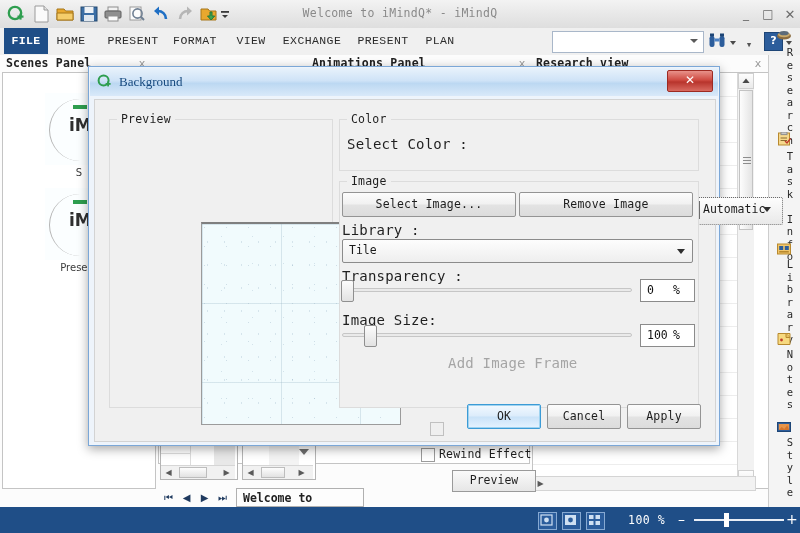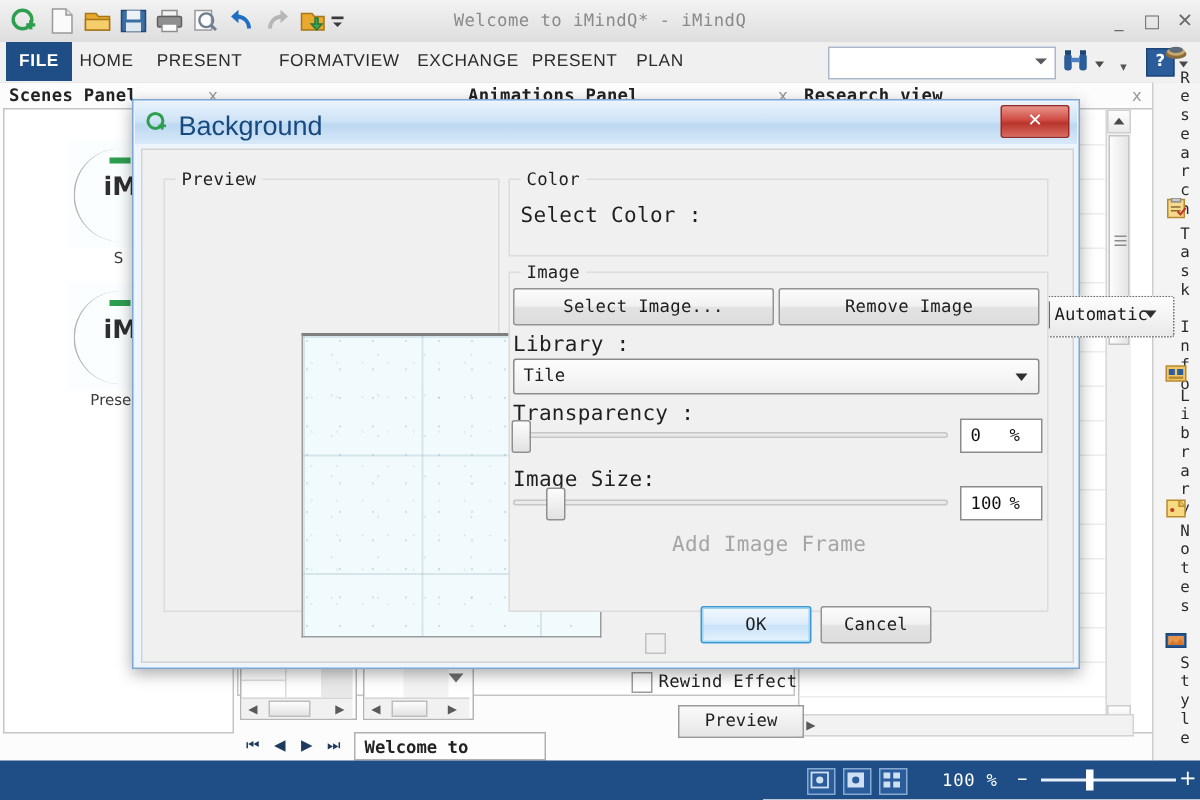--- a/index.html
+++ b/index.html
@@ -30,21 +30,21 @@
   .qicon{top:4px;width:22px;height:20px;}
   .qicon svg{display:block;}
 
   
   #ribbon{
     left:0;top:28px;width:800px;height:27px;
     background:#f0f0f0;border-bottom:1px solid #b9b9b9;
   }
   .rtab{
     top:28px;height:26px;line-height:26px;
-    font-family:Liberation Sans, sans-serif;
+    font-family:Liberation Mono, monospace;
     font-size:11.5px;color:#2b2b2b;text-align:center;letter-spacing:.4px;
   }
   .rtab.active{background:#1f4e87;color:#ffffff;font-weight:bold;}
 
   #searchbox{
     left:552px;top:31px;width:150px;height:20px;
     background:#fff;border:1px solid #a9b7c9;
   }
   #searchbox .ca{position:absolute;right:5px;top:7px;
     border-left:4px solid transparent;border-right:4px solid transparent;border-top:4px solid #5a5a5a;}
@@ -125,22 +125,22 @@
   #dialog{
     left:88px;top:66px;width:630px;height:378px;
     background:#eef4fb;border:1px solid #7ba7d7;
     box-shadow:0 3px 10px rgba(0,0,0,.35);
   }
   #dlgtitlebar{
     left:1px;top:1px;width:628px;height:28px;
     background:linear-gradient(180deg,#e8f2fb 0%,#cfe3f7 45%,#bcd8f2 55%,#d9e9f9 100%);
   }
   #dlgicon{left:8px;top:7px;width:16px;height:16px;}
-  #dlgtitle{left:30px;top:7px;font-family:Liberation Sans, sans-serif;
-            font-size:18px;color:#16497e;}
+  #dlgtitle{left:30px;top:7px;font-family:Liberation Serif, serif;
+            font-size:13px;color:#16497e;}
   #dlgclose{
     left:578px;top:3px;width:44px;height:20px;
     background:linear-gradient(180deg,#e8928a 0%,#cf4b42 45%,#b8342c 55%,#d96a60 100%);
     border:1px solid #9d2a22;border-radius:2px;
     color:#fff;font-family:"DejaVu Sans","Liberation Sans",sans-serif;
     font-size:12px;font-weight:bold;text-align:center;line-height:19px;
   }
   #dlgbody{left:5px;top:32px;width:620px;height:341px;background:#f0f0f0;border:1px solid #d3d3d3;}
 
   .gbox{position:absolute;border:1px solid #dcdcdc;background:#f0f0f0;}
@@ -266,21 +266,21 @@
   <svg width="14" height="20" viewBox="0 0 14 20">
       <rect x="3" y="7" width="8" height="1.8" fill="#3a3a3a"></rect>
       <path d="M4 11h6l-3 3z" fill="#3a3a3a"></path>
     </svg>
 </div>
 
 <div id="ribbon" class="abs"></div>
 <div class="abs rtab active" style="left:4px;width:44px;">FILE</div>
 <div class="abs rtab" style="left:46px;width:50px;">HOME</div>
 <div class="abs rtab" style="left:104px;width:58px;">PRESENT</div>
-<div class="abs rtab" style="left:180px;width:62px;">FORMAT</div>
+<div class="abs rtab" style="left:164px;width:62px;">FORMAT</div>
 <div class="abs rtab" style="left:228px;width:46px;">VIEW</div>
 <div class="abs rtab" style="left:276px;width:72px;">EXCHANGE</div>
 <div class="abs rtab" style="left:350px;width:66px;">PRESENT</div>
 <div class="abs rtab" style="left:418px;width:44px;">PLAN</div>
 
 <div id="searchbox" class="abs">
   <div class="ca"></div>
 </div>
 <div id="binoc" class="abs">
   <svg width="18" height="17" viewBox="0 0 18 17">
@@ -522,14 +522,15 @@
   <div class="numfield" style="left:551px;top:257px;width:53px;height:21px;">
     <div class="v">100</div>
     <div class="u">%</div>
   </div>
 
   <div id="framechk" class="abs"></div>
   <div class="dlabel dis" style="left:359px;top:288px;">Add Image Frame</div>
 
   <div class="btn def" style="left:378px;top:337px;width:72px;height:23px;line-height:22px;">OK</div>
   <div class="btn" style="left:458px;top:337px;width:72px;height:23px;line-height:22px;">Cancel</div>
+  <div class="btn" style="left:538px;top:337px;width:72px;height:23px;line-height:22px;">Apply</div>
 
 </div>
 
 </body></html>

